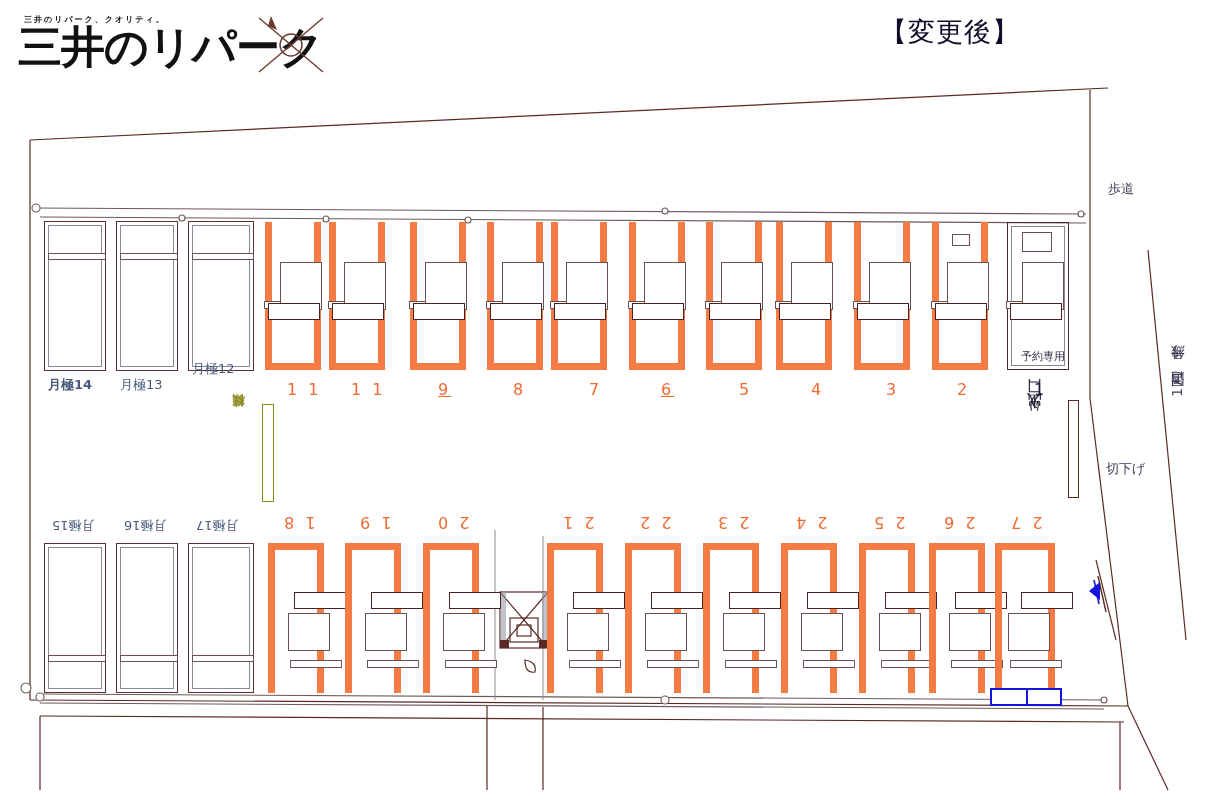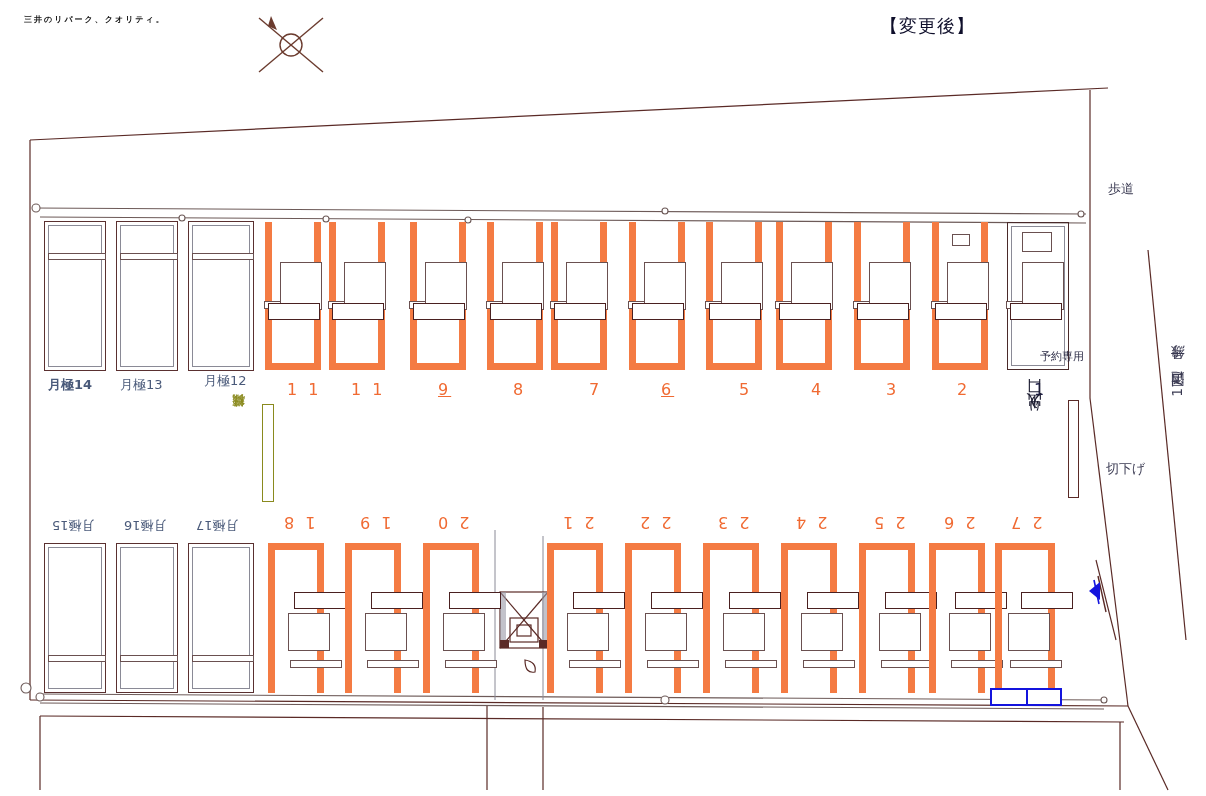--- a/index.html
+++ b/index.html
@@ -8,21 +8,21 @@
   .abs{position:absolute;}
 
   
   #logo-block{left:10px;top:6px;width:330px;height:80px;}
   #logo-tagline{left:14px;top:8px;font-size:8px;letter-spacing:2px;color:#111;
                 font-family:"DejaVu Sans",sans-serif;font-weight:bold;}
   #logo-main{left:8px;top:16px;font-size:44px;font-weight:bold;color:#111;
              letter-spacing:-1px;line-height:50px;
              font-family:"DejaVu Sans",sans-serif;}
   #north-arrow{left:255px;top:14px;width:72px;height:62px;}
-  #doc-title{left:880px;top:14px;font-size:18px;color:#0e0e2a;letter-spacing:1px;
+  #doc-title{left:880px;top:14px;font-size:27px;color:#0e0e2a;letter-spacing:1px;
              font-family:"DejaVu Sans",sans-serif;}
 
   
   #plan{left:0;top:0;width:1206px;height:796px;}
 
   
   .lbl{font-family:"DejaVu Sans",sans-serif;white-space:nowrap;}
   .stall-num{font-size:16px;color:#F06A32;letter-spacing:3px;}
   .stall-num.u{text-decoration:underline;}
   .stall-num.plain{color:#21214a;}
@@ -56,20 +56,21 @@
   .bar{border:1px solid #6a5050;background:#fff;box-sizing:border-box;}
   .flap{border:1px solid #4a2020;background:#fff;box-sizing:border-box;}
   .blue-box{border:2px solid #1414dd;box-sizing:border-box;background:#fff;}
   .olive-box{border:1px solid #8a8a1e;box-sizing:border-box;}
 </style>
 </head>
 <body>
 
 <div class="abs" id="logo-block">
   <div class="abs" id="logo-tagline">三井のリパーク、クオリティ。</div>
+  <div class="abs" id="logo-main">三井のリパーク</div>
 </div>
 
 <svg class="abs" id="north-arrow" viewBox="0 0 72 62">
   <line x1="4" y1="4" x2="68" y2="58" stroke="#6b3b2e" stroke-width="1.4"></line>
   <line x1="68" y1="4" x2="4" y2="58" stroke="#6b3b2e" stroke-width="1.4"></line>
   <circle cx="36" cy="31" r="11" fill="none" stroke="#6b3b2e" stroke-width="1.4"></circle>
   <polygon points="16,2 22,16 13,12" fill="#6b3b2e"></polygon>
 </svg>
 
 <div class="abs lbl" id="doc-title">【変更後】</div>
@@ -151,21 +152,21 @@
 <div class="abs mstall" style="left:116px;top:221px;width:62px;height:150px;"></div>
 <div class="abs mstall-in" style="left:120px;top:225px;width:54px;height:142px;"></div>
 <div class="abs bar" style="left:120px;top:253px;width:58px;height:7px;"></div>
 
 <div class="abs mstall" style="left:188px;top:221px;width:66px;height:150px;"></div>
 <div class="abs mstall-in" style="left:192px;top:225px;width:58px;height:142px;"></div>
 <div class="abs bar" style="left:192px;top:253px;width:62px;height:7px;"></div>
 
 <div class="abs lbl monthly" style="left:48px;top:376px;font-weight:bold;">月極14</div>
 <div class="abs lbl monthly" style="left:120px;top:376px;">月極13</div>
-<div class="abs lbl monthly" style="left:192px;top:372px;margin-left:12px;">月極12</div>
+<div class="abs lbl monthly" style="left:192px;top:360px;">月極12</div>
 
 <div class="abs stall-top" style="left:265px;top:222px;width:56px;height:148px;"></div>
 <div class="abs bar" style="left:264px;top:301px;width:56px;height:8px;"></div>
 <div class="abs car-sq" style="left:280px;top:262px;width:42px;height:48px;"></div>
 <div class="abs flap" style="left:268px;top:303px;width:52px;height:17px;"></div>
 <div class="abs lbl stall-num" style="left:287px;top:380px;">1 1</div>
 
 <div class="abs stall-top" style="left:329px;top:222px;width:56px;height:148px;"></div>
 <div class="abs bar" style="left:328px;top:301px;width:56px;height:8px;"></div>
 <div class="abs car-sq" style="left:344px;top:262px;width:42px;height:48px;"></div>
@@ -220,21 +221,21 @@
 <div class="abs flap" style="left:935px;top:303px;width:52px;height:17px;"></div>
 <div class="abs bar" style="left:952px;top:234px;width:18px;height:12px;"></div>
 <div class="abs lbl stall-num" style="left:957px;top:380px;">2</div>
 
 <div class="abs stall-plain" style="left:1007px;top:222px;width:62px;height:148px;"></div>
 <div class="abs mstall-in" style="left:1011px;top:226px;width:54px;height:140px;"></div>
 <div class="abs bar" style="left:1006px;top:301px;width:54px;height:8px;"></div>
 <div class="abs car-sq" style="left:1022px;top:262px;width:42px;height:48px;"></div>
 <div class="abs flap" style="left:1010px;top:303px;width:52px;height:17px;"></div>
 <div class="abs bar" style="left:1022px;top:232px;width:30px;height:20px;"></div>
-<div class="abs lbl reserve" style="left:1021px;top:349px;margin-left:19px;">予約専用</div>
+<div class="abs lbl reserve" style="left:1021px;top:349px;">予約専用</div>
 <div class="abs lbl stall-num plain" style="left:1034px;top:380px;">1</div>
 
 <div class="abs mstall" style="left:44px;top:543px;width:62px;height:150px;"></div>
 <div class="abs mstall-in" style="left:48px;top:547px;width:54px;height:142px;"></div>
 <div class="abs bar" style="left:48px;top:655px;width:58px;height:7px;"></div>
 
 <div class="abs mstall" style="left:116px;top:543px;width:62px;height:150px;"></div>
 <div class="abs mstall-in" style="left:120px;top:547px;width:54px;height:142px;"></div>
 <div class="abs bar" style="left:120px;top:655px;width:58px;height:7px;"></div>
 

